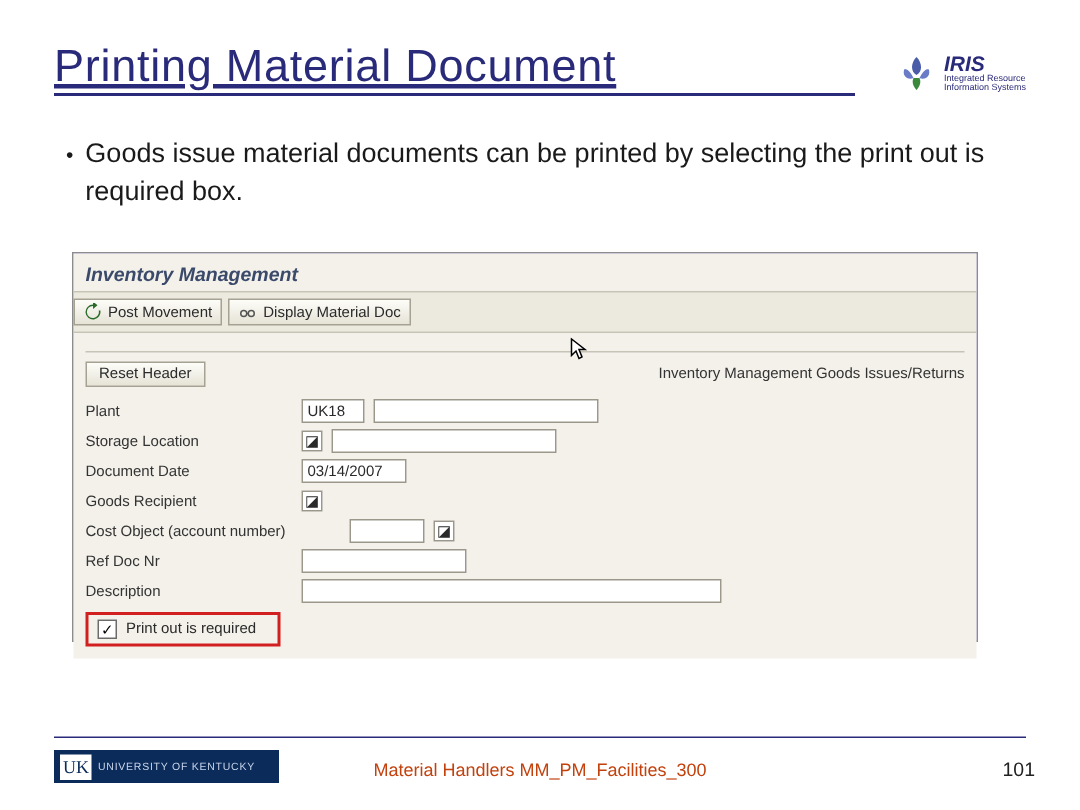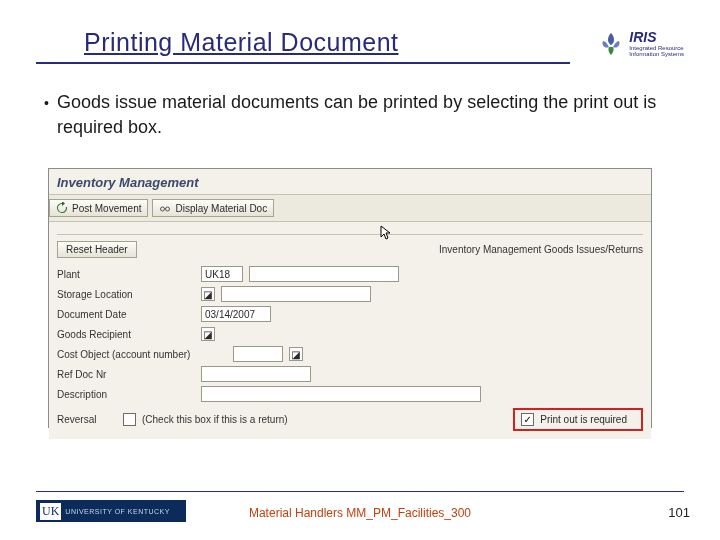--- a/index.html
+++ b/index.html
@@ -16,26 +16,25 @@
     background: #fff;
   }
   .header {
     position: absolute;
     top: 28px; left: 36px; right: 36px;
     display: flex;
     align-items: flex-end;
     justify-content: space-between;
   }
   .title {
-    font-size: 25px;
+    font-size: 30px;
     color: #2a2a7a;
     text-decoration: underline;
     font-weight: normal;
     letter-spacing: 0.5px;
-    margin-left: 48px;
   }
   .logo {
     display: flex; align-items: center; gap: 4px;
     font-size: 14px; color: #2a2a7a; font-style: italic; font-weight: bold;
   }
   .logo svg { width: 28px; height: 24px; }
   .logo-sub { font-size: 6px; color: #2a2a7a; font-style: normal; font-weight: normal; line-height: 1; }
   .header-rule {
     position: absolute;
     top: 62px; left: 36px; right: 150px;
@@ -272,25 +271,20 @@
         <div class="ss-label">Ref Doc Nr</div>
         <div class="ss-input" style="width:110px"></div>
       </div>
 
       <div class="ss-row">
         <div class="ss-label">Description</div>
         <div class="ss-input" style="width:280px"></div>
       </div>
 
       <div class="ss-bottom">
-        <div class="ss-reversal">
-          <div class="ss-label" style="width:60px">Reversal</div>
-          <div class="ss-check"></div>
-          <div style="font-size:10px;color:#333">(Check this box if this is a return)</div>
-        </div>
         <div class="ss-printbox">
           <div class="ss-check">✓</div>
           <div style="font-size:10px">Print out is required</div>
         </div>
       </div>
     </div>
   </div>
 
   <div class="footer-rule"></div>
   <div class="footer-logo">

